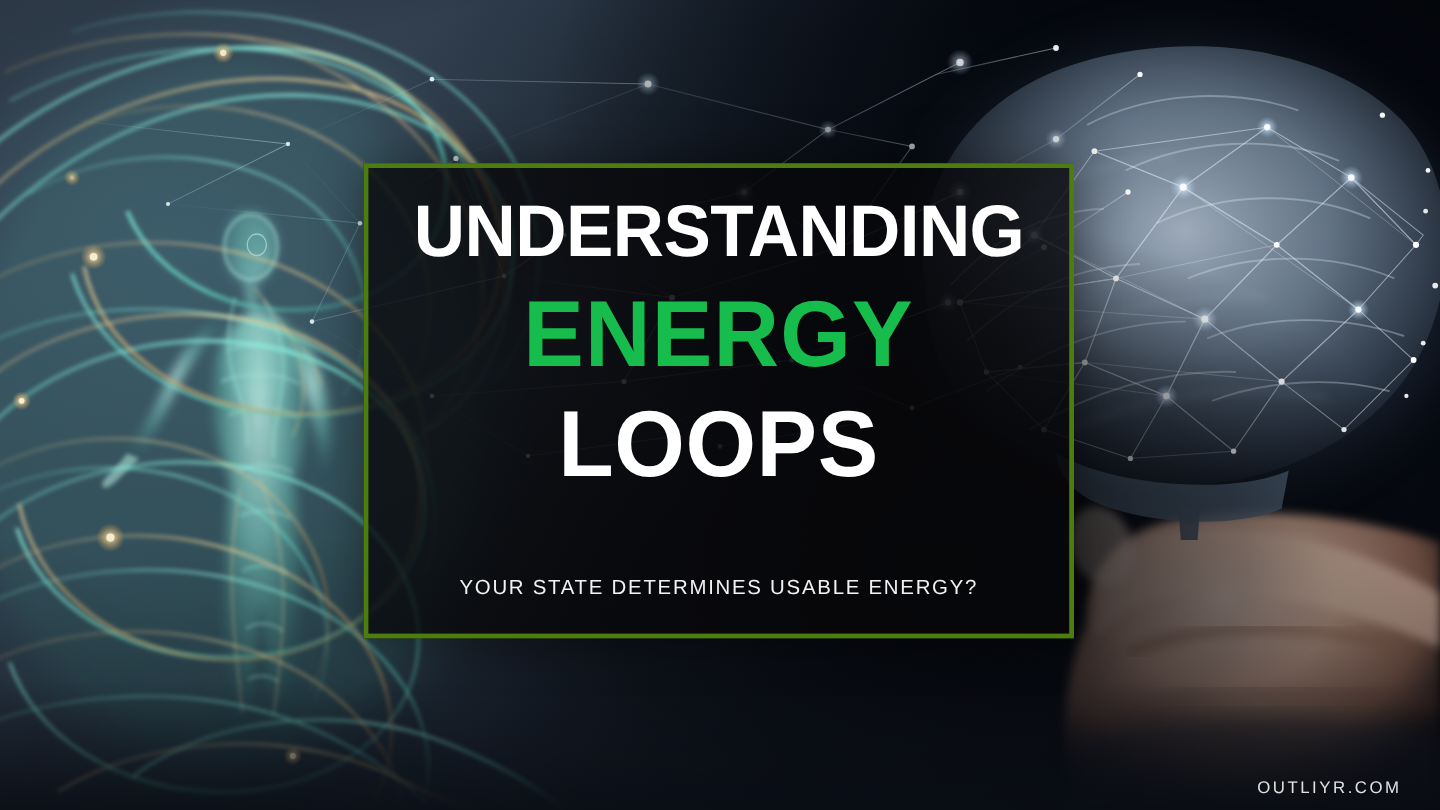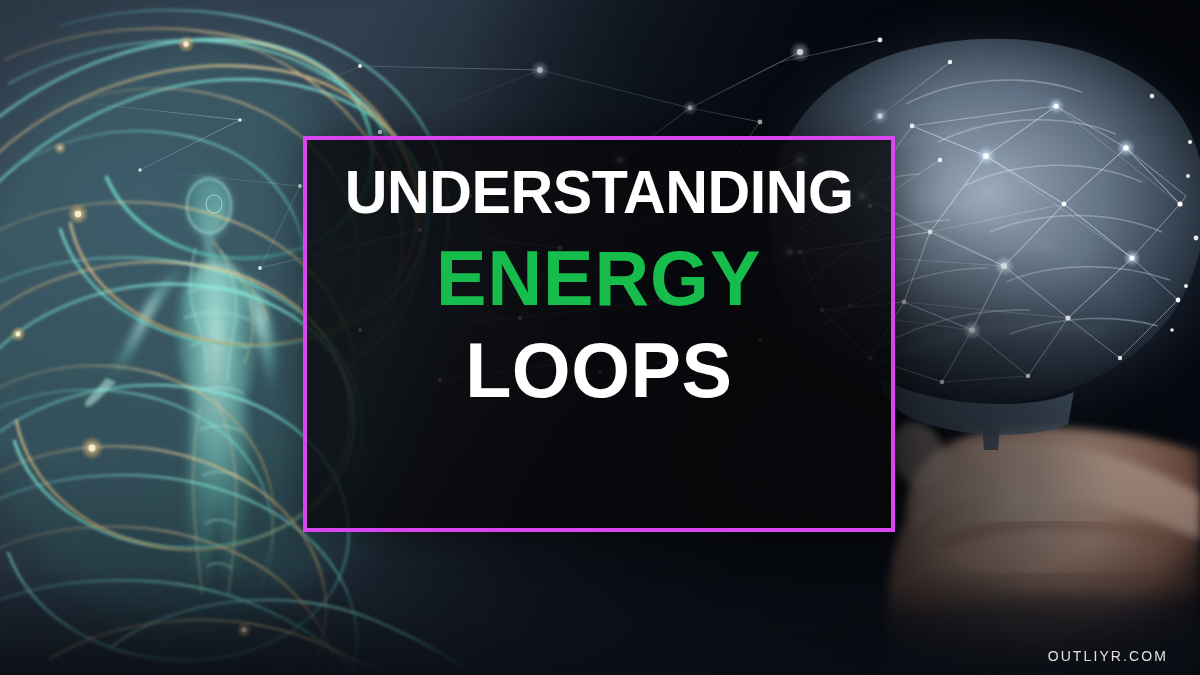--- a/index.html
+++ b/index.html
@@ -52,21 +52,21 @@
     pointer-events: none;
   }
 
   
   #text-card {
     position: absolute;
     left: 303px;
     top: 136px;
     width: 592px;
     height: 396px;
-    border: 4px solid #d946ef;
+    border: 4px solid #4d7c0f;
     background: rgba(8,8,10,0.80);
     box-sizing: border-box;
     display: flex;
     flex-direction: column;
     align-items: center;
     justify-content: flex-start;
     padding-top: 18px;
     box-shadow: 0 0 40px rgba(0,0,0,0.45);
   }
 
@@ -473,17 +473,18 @@
 
     <ellipse cx="180" cy="330" rx="250" ry="330" fill="#5fc3b6" opacity="0.055" filter="url(#sGlowL)"></ellipse>
   </svg>
 
   <div class="bg-vignette"></div>
 
   <div id="text-card">
     <div class="headline" id="line-1">UNDERSTANDING</div>
     <div class="headline" id="line-2">ENERGY</div>
     <div class="headline" id="line-3">LOOPS</div>
+    <div id="subtitle">YOUR STATE DETERMINES USABLE ENERGY?</div>
   </div>
 
   <div id="watermark">OUTLIYR.COM</div>
 
 </div>
 
 </body></html>

